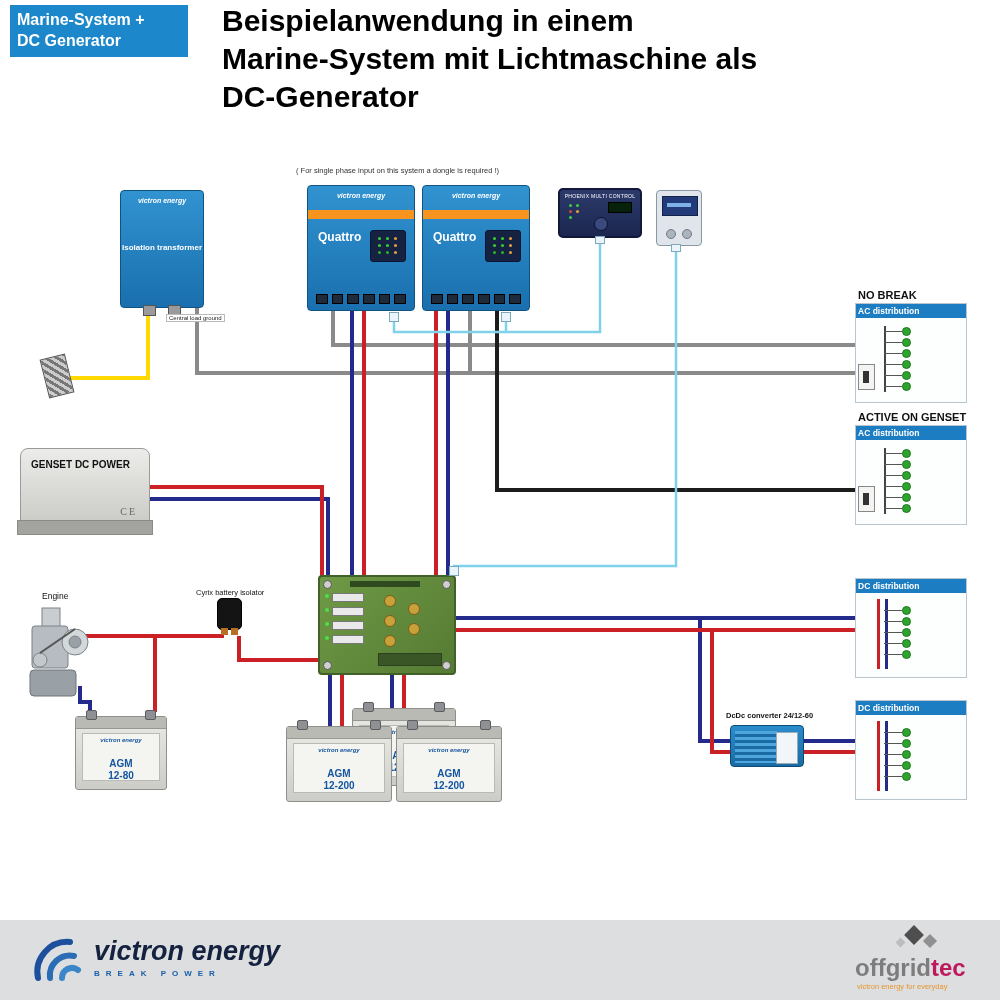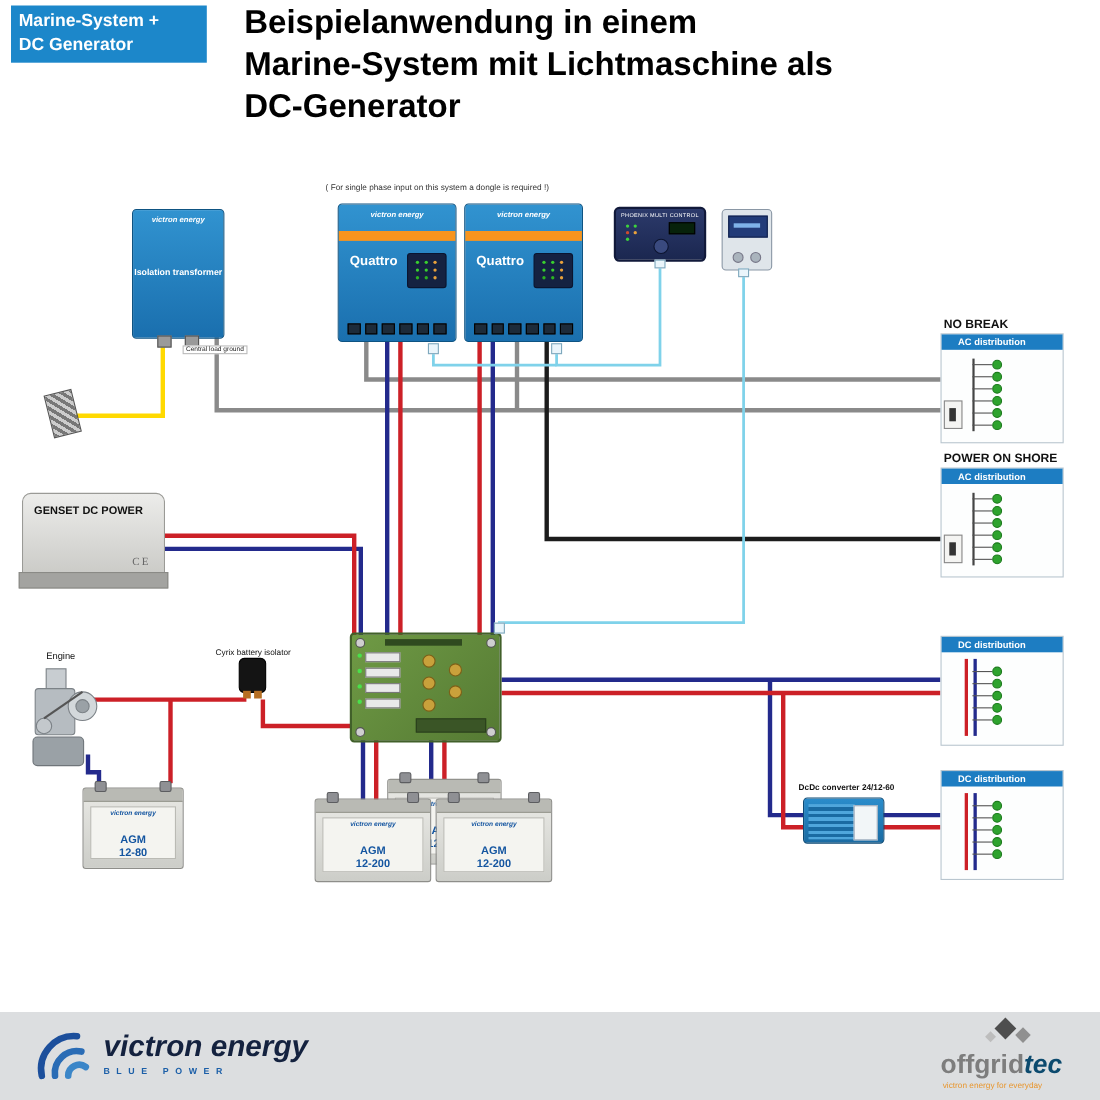--- a/index.html
+++ b/index.html
@@ -45,21 +45,21 @@
   .ph-leds{position:absolute;left:9px;top:14px;width:3px;height:3px;border-radius:50%;background:#3cd23c;box-shadow:0 6px 0 #d04b2e,0 12px 0 #3cd23c,7px 0 0 #3cd23c,7px 6px 0 #e9a13b;}
   .ph-knob{position:absolute;left:34px;bottom:5px;width:12px;height:12px;border-radius:50%;background:#3a4a7f;border:1px solid #0c1430;}
 
   .bmv{left:656px;top:190px;width:46px;height:56px;background:#dfe5ea;border:1px solid #8a97a5;border-radius:4px;}
   .bmv-screen{position:absolute;left:5px;top:5px;width:34px;height:18px;background:#223b78;border:1px solid #12224d;}
   .bmv-screen i{position:absolute;left:4px;top:6px;width:24px;height:4px;background:#7fb2e8;display:block;}
   .bmv-btn{position:absolute;bottom:6px;width:8px;height:8px;border-radius:50%;background:#aab4bd;border:1px solid #778;}
 
   .tag{font-size:11px;font-weight:bold;color:#111;}
   .dist{width:112px;height:100px;background:#fdfefe;border:1px solid #b9c6cf;}
-  .dist-h{height:14px;background:#1d7dc2;color:#fff;font-size:8.5px;font-weight:bold;line-height:14px;padding-left:15px;}
+  .dist-h{height:14px;background:#1d7dc2;color:#fff;font-size:8.5px;font-weight:bold;line-height:14px;padding-left:2px;}
   .busline{position:absolute;width:2px;background:#444;}
   .busline.red{background:#cc2027;width:3px;}
   .busline.navy{background:#232a8c;width:3px;}
   .dotcol{position:absolute;left:28px;}
   .dotrow{display:flex;align-items:center;height:11px;}
   .dotrow .ln{width:18px;height:1px;background:#555;display:block;}
   .dotrow .dot{width:7px;height:7px;border-radius:50%;background:#2ea32e;border:1px solid #1c7a1c;display:block;}
   .breaker{position:absolute;left:2px;top:60px;width:15px;height:24px;background:#f4f4f2;border:1px solid #888;}
   .breaker i{position:absolute;left:4px;top:6px;width:6px;height:12px;background:#333;display:block;}
 
@@ -105,21 +105,21 @@
   .rj{position:absolute;width:10px;height:10px;background:#eaf5fb;border:1px solid #7fa8bd;z-index:4;}
 
   
   .footer{position:absolute;left:0;top:920px;width:1000px;height:80px;background:#dcdee0;}
   .vblock{position:absolute;left:28px;top:14px;display:flex;align-items:center;gap:10px;}
   .vname{font-size:27px;font-weight:bold;font-style:italic;color:#14223f;line-height:1;}
   .vtag{font-size:8px;letter-spacing:6px;color:#1b5fa8;margin-top:4px;font-weight:bold;}
   .og{position:absolute;left:855px;top:6px;width:140px;}
   .og .dia{position:absolute;transform:rotate(45deg);}
   .og-name{position:absolute;top:30px;left:0;font-size:24px;font-weight:bold;line-height:1;}
-  .og-name .p1{color:#7d7d7d;} .og-name .p2{color:#0c4a6e;font-style:italic;}
+  .og-name .p1{color:#7d7d7d;} .og-name .p2{color:#be185d;}
   .og-tag{position:absolute;top:56px;left:2px;font-size:7.5px;color:#e8962e;white-space:nowrap;}
 </style>
 </head>
 <body>
 
 <div class="page">
 
   <div class="abs badge pre">Marine-System +
 DC Generator</div>
   <div class="abs title pre">Beispielanwendung in einem
@@ -254,21 +254,21 @@
         <span class="dotrow">
           <i class="ln"></i>
           <i class="dot"></i>
         </span>
     </div>
     <div class="breaker">
         <i></i>
       </div>
   </div>
 
-  <div class="abs tag" style="left:858px;top:411px;">POWER ON SHORE</div>
+  <div class="abs tag" style="left:858px;top:411px;">ACTIVE ON GENSET</div>
   <div class="abs dist" style="left:855px;top:425px;">
     <div class="dist-h">AC distribution</div>
     <div class="busline" style="left:28px;top:22px;height:66px;"></div>
     <div class="dotcol" style="top:22px;">
       <span class="dotrow">
           <i class="ln"></i>
           <i class="dot"></i>
         </span>
         <span class="dotrow">
           <i class="ln"></i>
@@ -456,21 +456,21 @@
 
   <div class="footer">
     <div class="vblock">
       <svg width="56" height="48" viewBox="0 0 56 48">
         <path d="M10 44 A 30 30 0 0 1 42 8" stroke="#1c4f9c" stroke-width="6" fill="none" stroke-linecap="round"></path>
         <path d="M22 44 A 20 20 0 0 1 46 22" stroke="#2a6cb5" stroke-width="6" fill="none" stroke-linecap="round"></path>
         <path d="M34 44 A 10 10 0 0 1 50 36" stroke="#3b86c8" stroke-width="6" fill="none" stroke-linecap="round"></path>
       </svg>
       <div>
         <div class="vname">victron energy</div>
-        <div class="vtag">BLUE POWER</div>
+        <div class="vtag">BREAK POWER</div>
       </div>
     </div>
     <div class="og">
       <i class="dia" style="left:52px;top:2px;width:14px;height:14px;background:#4e4e4e;"></i>
       <i class="dia" style="left:70px;top:10px;width:10px;height:10px;background:#909090;"></i>
       <i class="dia" style="left:42px;top:13px;width:7px;height:7px;background:#bdbdbd;"></i>
       <div class="og-name"><span class="p1">offgrid</span><span class="p2">tec</span></div>
       <div class="og-tag">victron energy for everyday</div>
     </div>
   </div>

